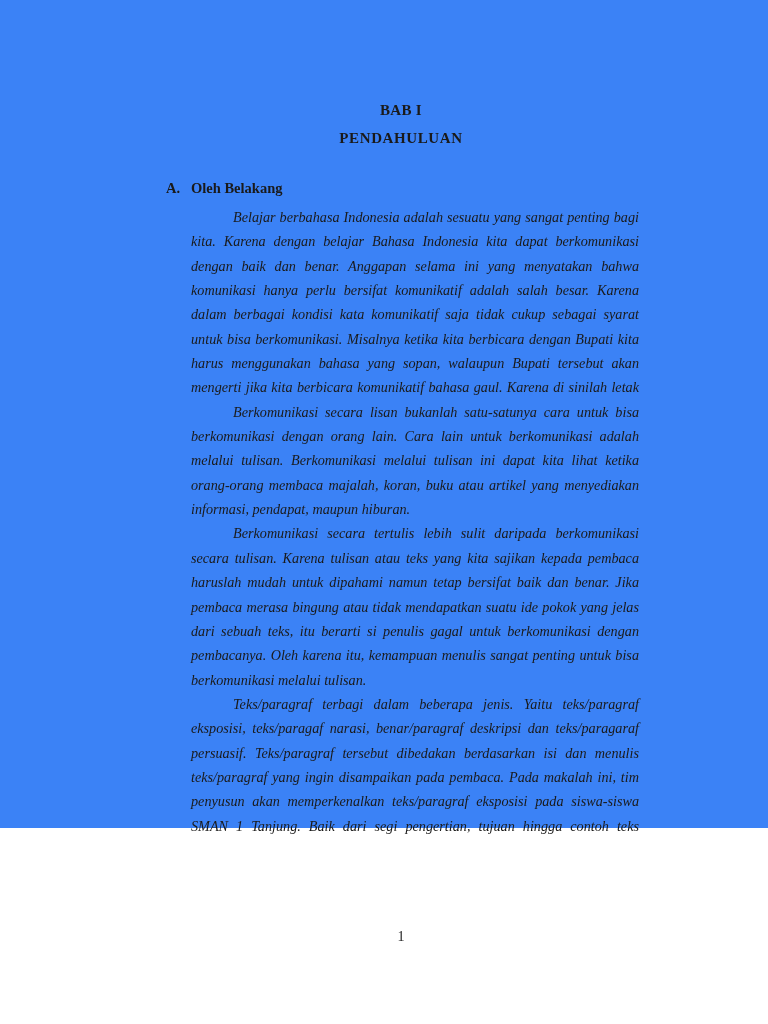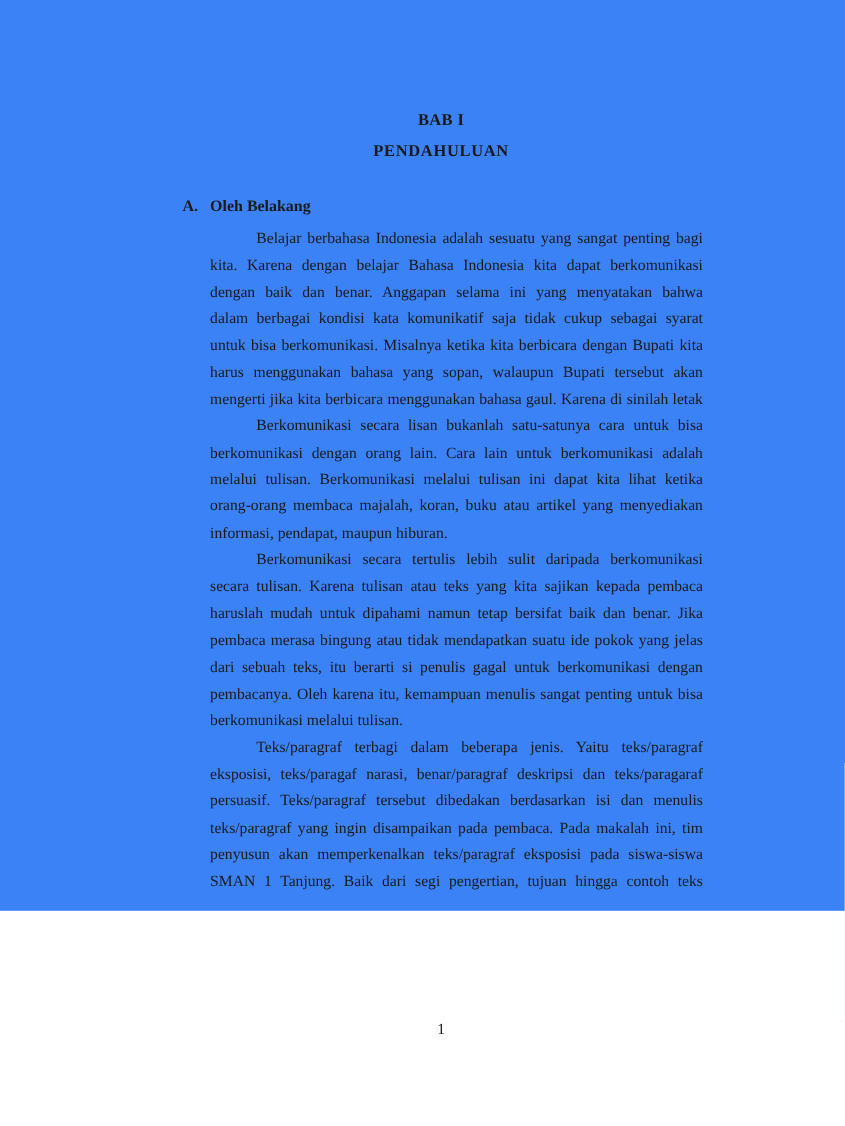--- a/index.html
+++ b/index.html
@@ -57,20 +57,21 @@
       width: 448px;
       font-size: 14.2px;
       line-height: 24.35px;
     }
     .line {
       display: block;
       height: 24.35px;
       white-space: nowrap;
       text-align: justify;
       text-align-last: justify;
+      font-style: italic;
     }
     .line.last {
       text-align-last: left;
     }
     .line.indent {
       padding-left: 42px;
     }
     .page-number {
       position: absolute;
       top: 929px;
@@ -90,24 +91,25 @@
   <div class="section-heading">
     <span class="num">A.</span><span>Oleh Belakang</span>
   </div>
 
   <div class="body">
 
     <div>
       <span class="line indent"> Belajar berbahasa Indonesia adalah sesuatu yang sangat penting bagi</span>
       <span class="line">kita. Karena dengan belajar Bahasa Indonesia kita dapat berkomunikasi</span>
       <span class="line">dengan baik dan benar. Anggapan selama ini yang menyatakan bahwa</span>
+      <span class="line">komunikasi hanya perlu bersifat komunikatif adalah salah besar. Karena</span>
       <span class="line">dalam berbagai kondisi kata komunikatif saja tidak cukup sebagai syarat</span>
       <span class="line">untuk bisa berkomunikasi. Misalnya ketika kita berbicara dengan Bupati kita</span>
       <span class="line">harus menggunakan bahasa yang sopan, walaupun Bupati tersebut akan</span>
-      <span class="line">mengerti jika kita berbicara menggunakan bahasa gaul. Karena di sinilah letak</span>
+      <span class="line">mengerti jika kita berbicara komunikatif bahasa gaul. Karena di sinilah letak</span>
     </div>
 
     <div>
       <span class="line indent">Berkomunikasi secara lisan bukanlah satu-satunya cara untuk bisa</span>
       <span class="line">berkomunikasi dengan orang lain. Cara lain untuk berkomunikasi adalah</span>
       <span class="line">melalui tulisan. Berkomunikasi melalui tulisan ini dapat kita lihat ketika</span>
       <span class="line">orang-orang membaca majalah, koran, buku atau artikel yang menyediakan</span>
       <span class="line last">informasi, pendapat, maupun hiburan.</span>
     </div>
 

